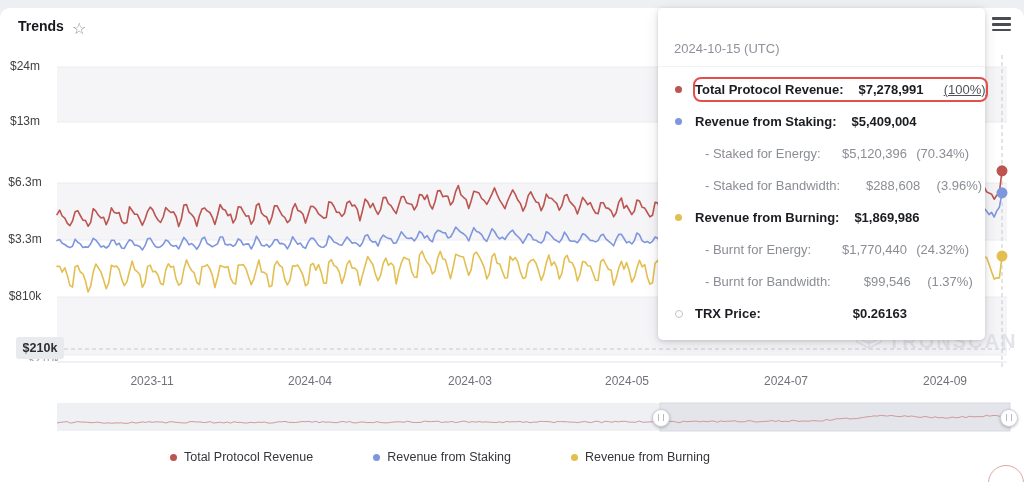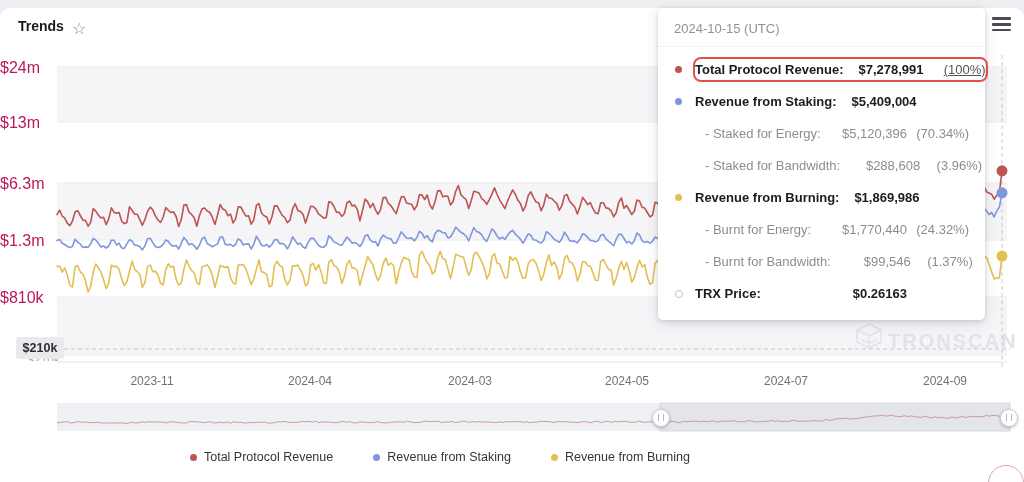--- a/index.html
+++ b/index.html
@@ -7,32 +7,32 @@
          font-family:"Liberation Sans",sans-serif;-webkit-font-smoothing:antialiased;}
   .card{position:absolute;top:8px;left:0;width:1024px;height:474px;background:#ffffff;
         border-radius:10px 10px 0 0;}
   .abs{position:absolute;}
   
   .title{left:18px;top:10px;font-size:14px;font-weight:700;color:#17181c;}
   .star{left:72px;top:11px;font-size:16px;color:#8f9096;cursor:pointer;}
   .menu-btn{left:988px;top:6px;width:28px;height:26px;cursor:pointer;}
   .menu-btn i{display:block;width:19px;height:2.4px;background:#4a4c52;margin:3.4px 0 0 4px;border-radius:1px;}
   
-  .ylab{width:50px;text-align:left;font-size:16px;color:#be185d;z-index:2;}
+  .ylab{width:50px;text-align:center;font-size:12px;color:#404040;z-index:2;}
   .ylab-clip{left:14px;top:345px;width:46px;height:8px;overflow:hidden;font-size:12px;color:#9fa2a9;text-align:right;z-index:1;}
   .xlab{top:366px;transform:translateX(-50%);font-size:12px;color:#6f727a;z-index:2;}
   .badge{left:16px;top:329px;width:48px;height:22px;background:#e9eaed;border-radius:3px;
          font-size:12.5px;font-weight:700;color:#2b2d33;text-align:center;line-height:22px;z-index:3;}
   
   svg.plot{left:0;top:0;z-index:1;}
   .plot-hover{left:57px;top:47px;width:950px;height:307px;z-index:2;}
   
   .tooltip{left:658px;top:0px;width:327px;background:#fff;border-radius:5px;z-index:5;
            box-shadow:0 1px 4px rgba(50,50,60,.18),0 4px 14px rgba(50,50,60,.12);}
-  .tt-head{padding:13px 16px 10px;font-size:13px;color:#8f929a;border-bottom:1px solid #f2f2f4;}
+  .tt-head{padding:13px 16px 10px;font-size:13px;color:#8f929a;border-bottom:1px solid #f2f2f4;margin-top:20px;}
   .tt-body{padding:10px 14px 14px;}
   .tt-row{display:flex;align-items:center;margin-bottom:7px;}
   .tt-row:last-child{margin-bottom:0;}
   .dotcol{width:21px;flex:none;display:flex;align-items:center;}
   .dot{width:7px;height:7px;border-radius:50%;margin-left:3px;}
   .dot.total{background:var(--c-total);}
   .dot.staking{background:var(--c-staking);}
   .dot.burning{background:var(--c-burning);}
   .dot.trx{background:#fff;border:1.5px solid #c3c4c9;width:6px;height:6px;}
   .rowinner{flex:1;display:flex;align-items:baseline;border:2px solid transparent;
@@ -46,21 +46,21 @@
   .tt-spacer{flex:1;}
   .tt-val{min-width:80px;text-align:right;}
   .tt-pct{width:62px;text-align:right;}
   
   .navhandle{width:16px;height:16px;border-radius:50%;background:#fff;border:1px solid #cdd0d6;
              box-shadow:0 1px 3px rgba(20,20,30,.28);z-index:3;cursor:ew-resize;}
   .navhandle::before{content:"";position:absolute;left:4.5px;top:4px;width:4px;height:7px;
              border-left:1.6px solid #b7b9c0;border-right:1.6px solid #b7b9c0;}
   .nav-window{left:660px;top:395px;width:350px;height:28px;z-index:2;cursor:grab;}
   
-  .legend{left:0;top:442px;width:880px;display:flex;justify-content:center;gap:40px;z-index:2;}
+  .legend{left:0;top:442px;width:880px;display:flex;justify-content:center;gap:60px;z-index:2;}
   .leg-item{display:flex;align-items:center;gap:7px;cursor:pointer;}
   .leg-item .dot{margin-left:0;}
   .leg-label{font-size:12.5px;color:#34363c;}
   
   .float-btn{left:988px;top:457px;width:34px;height:34px;border-radius:50%;background:#fff;
              border:1.5px solid #dba7a3;z-index:2;cursor:pointer;}
 </style>
 </head>
 <body>
 
@@ -98,21 +98,21 @@
     <div class="star abs">☆</div>
     <div class="menu-btn abs">
       <i></i>
         <i></i>
         <i></i>
     </div>
 
     <div class="ylab abs" style="left:0;top:51px">$24m</div>
     <div class="ylab abs" style="left:0;top:106px">$13m</div>
     <div class="ylab abs" style="left:0;top:167px">$6.3m</div>
-    <div class="ylab abs" style="left:0;top:224px">$1.3m</div>
+    <div class="ylab abs" style="left:0;top:224px">$3.3m</div>
     <div class="ylab abs" style="left:0;top:281px">$810k</div>
     <div class="ylab-clip abs">$210k</div>
     <div class="badge abs">$210k</div>
 
     <div class="xlab abs" style="left:152px">2023-11</div>
     <div class="xlab abs" style="left:310px">2024-04</div>
     <div class="xlab abs" style="left:470px">2024-03</div>
     <div class="xlab abs" style="left:627px">2024-05</div>
     <div class="xlab abs" style="left:786px">2024-07</div>
     <div class="xlab abs" style="left:945px">2024-09</div>

